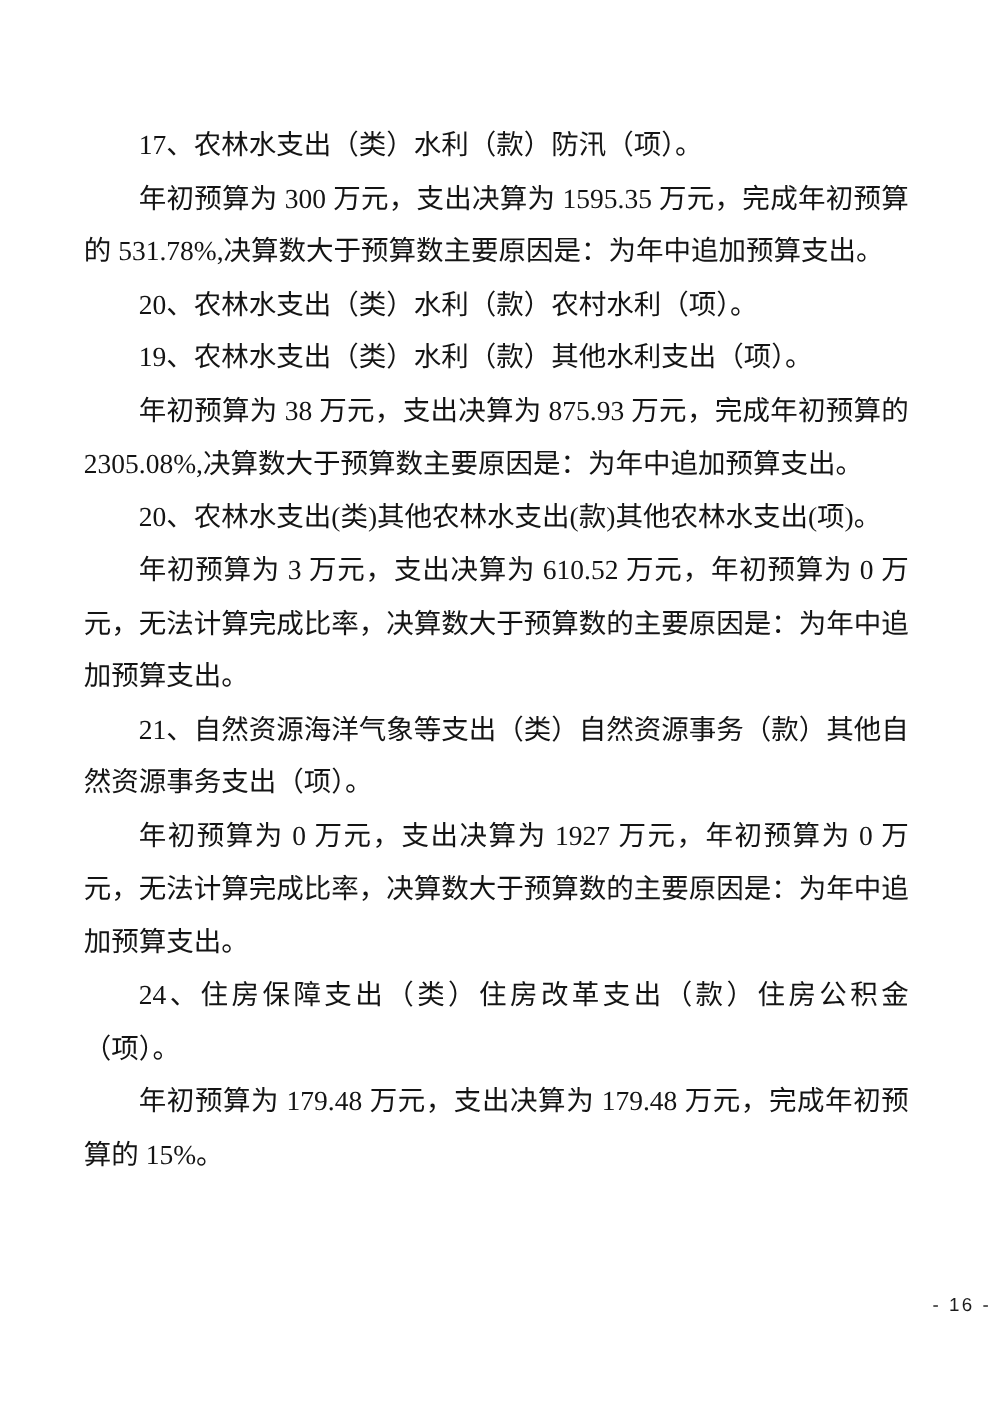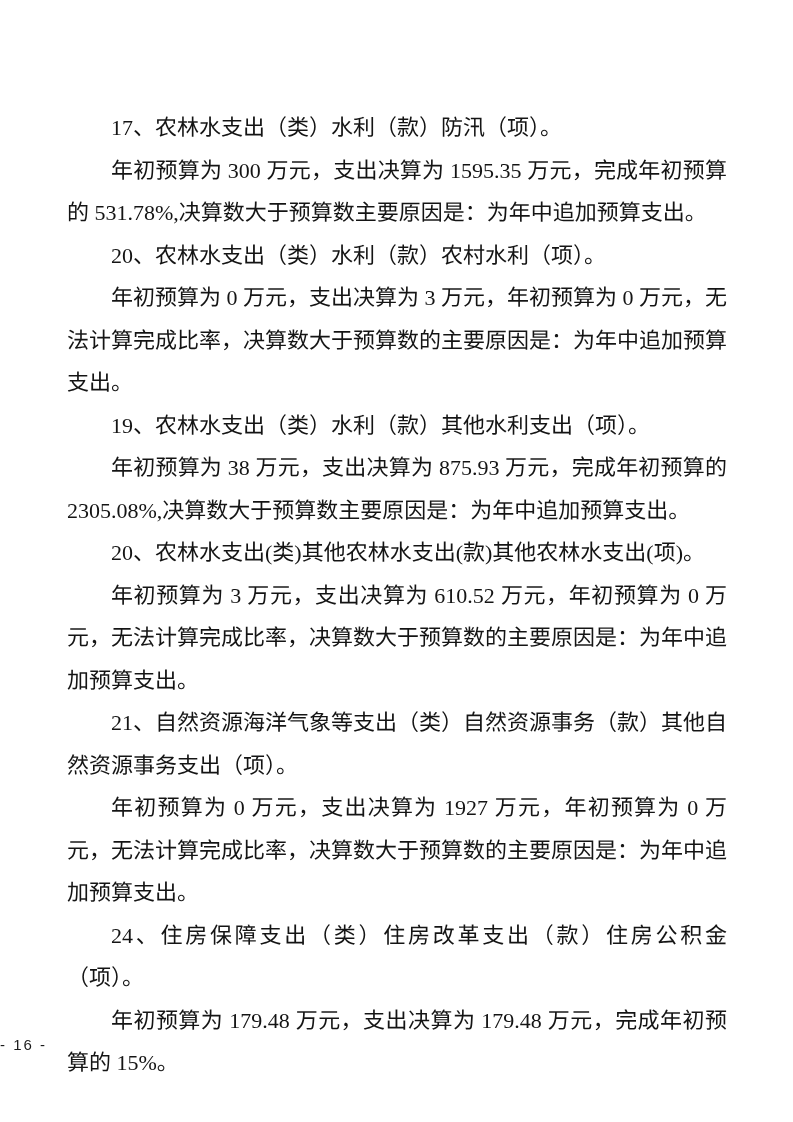--- a/index.html
+++ b/index.html
@@ -19,54 +19,52 @@
   .page {
     position: absolute;
     inset: 0;
     background: #ffffff;
   }
   .doc-body {
     position: absolute;
     left: 67px;
     right: 66px;
     top: 95px;
-    margin-top: 12px;
   }
   .para {
     margin: 0;
     padding: 0;
     font-size: 22px;
     line-height: 42.5px;
     text-align: justify;
     text-indent: 2em;
     word-break: break-all;
     font-weight: 400;
     -webkit-font-smoothing: antialiased;
   }
   .page-footer {
     position: absolute;
     left: 0;
     right: 0;
     top: 1036px;
-    text-align: left;
+    text-align: right;
     font-family: "Liberation Sans", "DejaVu Sans", sans-serif;
     font-size: 15px;
     letter-spacing: 2px;
     color: #1c1c1c;
   }
 </style>
 </head>
 <body>
 
 <div class="page">
   <div class="doc-body">
     <p class="para">17、农林水支出（类）水利（款）防汛（项）。</p>
     <p class="para">年初预算为 300 万元，支出决算为 1595.35 万元，完成年初预算的 531.78%,决算数大于预算数主要原因是：为年中追加预算支出。</p>
     <p class="para">20、农林水支出（类）水利（款）农村水利（项）。</p>
-    <p class="para">年初预算为 0 万元，支出决算为 3 万元，年初预算为 0 万元，无法计算完成比率，决算数大于预算数的主要原因是：为年中追加预算支出。</p>
     <p class="para">19、农林水支出（类）水利（款）其他水利支出（项）。</p>
     <p class="para">年初预算为 38 万元，支出决算为 875.93 万元，完成年初预算的 2305.08%,决算数大于预算数主要原因是：为年中追加预算支出。</p>
     <p class="para">20、农林水支出(类)其他农林水支出(款)其他农林水支出(项)。</p>
     <p class="para">年初预算为 3 万元，支出决算为 610.52 万元，年初预算为 0 万元，无法计算完成比率，决算数大于预算数的主要原因是：为年中追加预算支出。</p>
     <p class="para">21、自然资源海洋气象等支出（类）自然资源事务（款）其他自然资源事务支出（项）。</p>
     <p class="para">年初预算为 0 万元，支出决算为 1927 万元，年初预算为 0 万元，无法计算完成比率，决算数大于预算数的主要原因是：为年中追加预算支出。</p>
     <p class="para">24、住房保障支出（类）住房改革支出（款）住房公积金（项）。</p>
     <p class="para">年初预算为 179.48 万元，支出决算为 179.48 万元，完成年初预算的 15%。</p>
   </div>
   <div class="page-footer">- 16 -</div>

